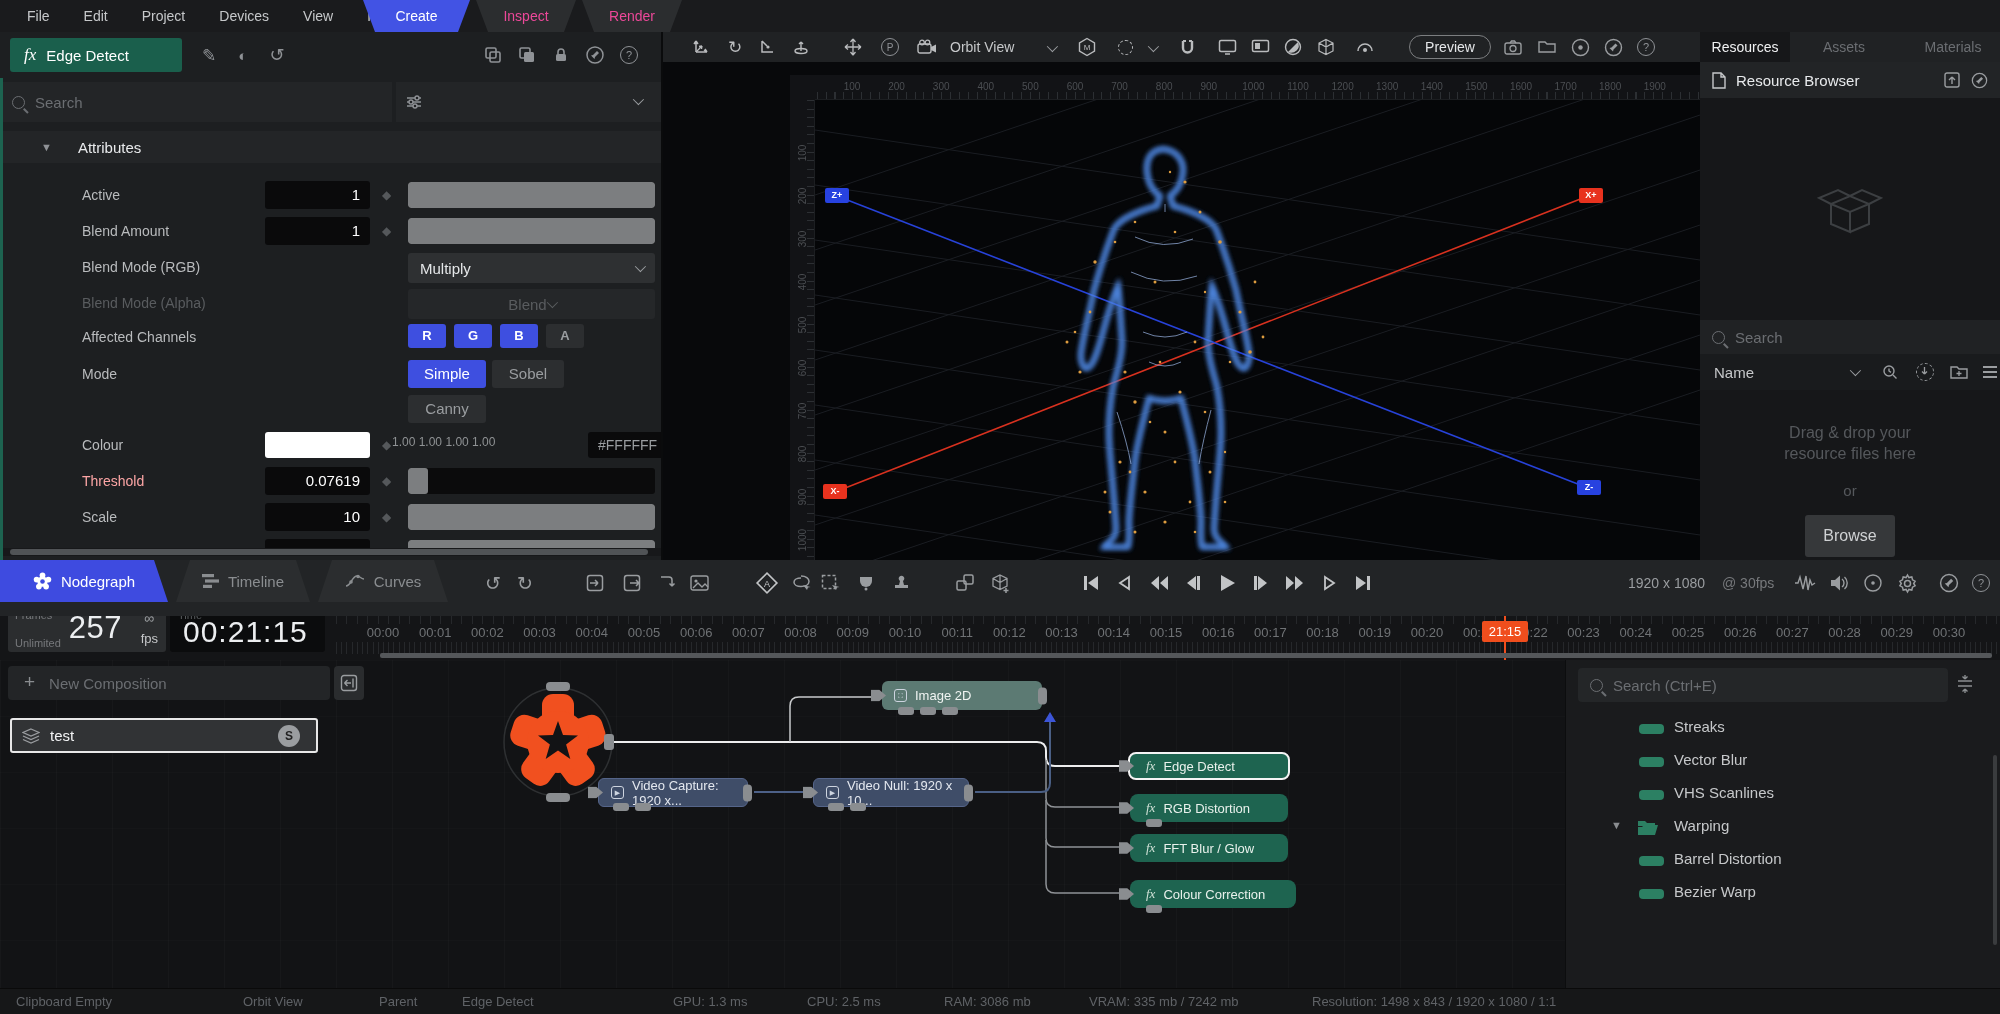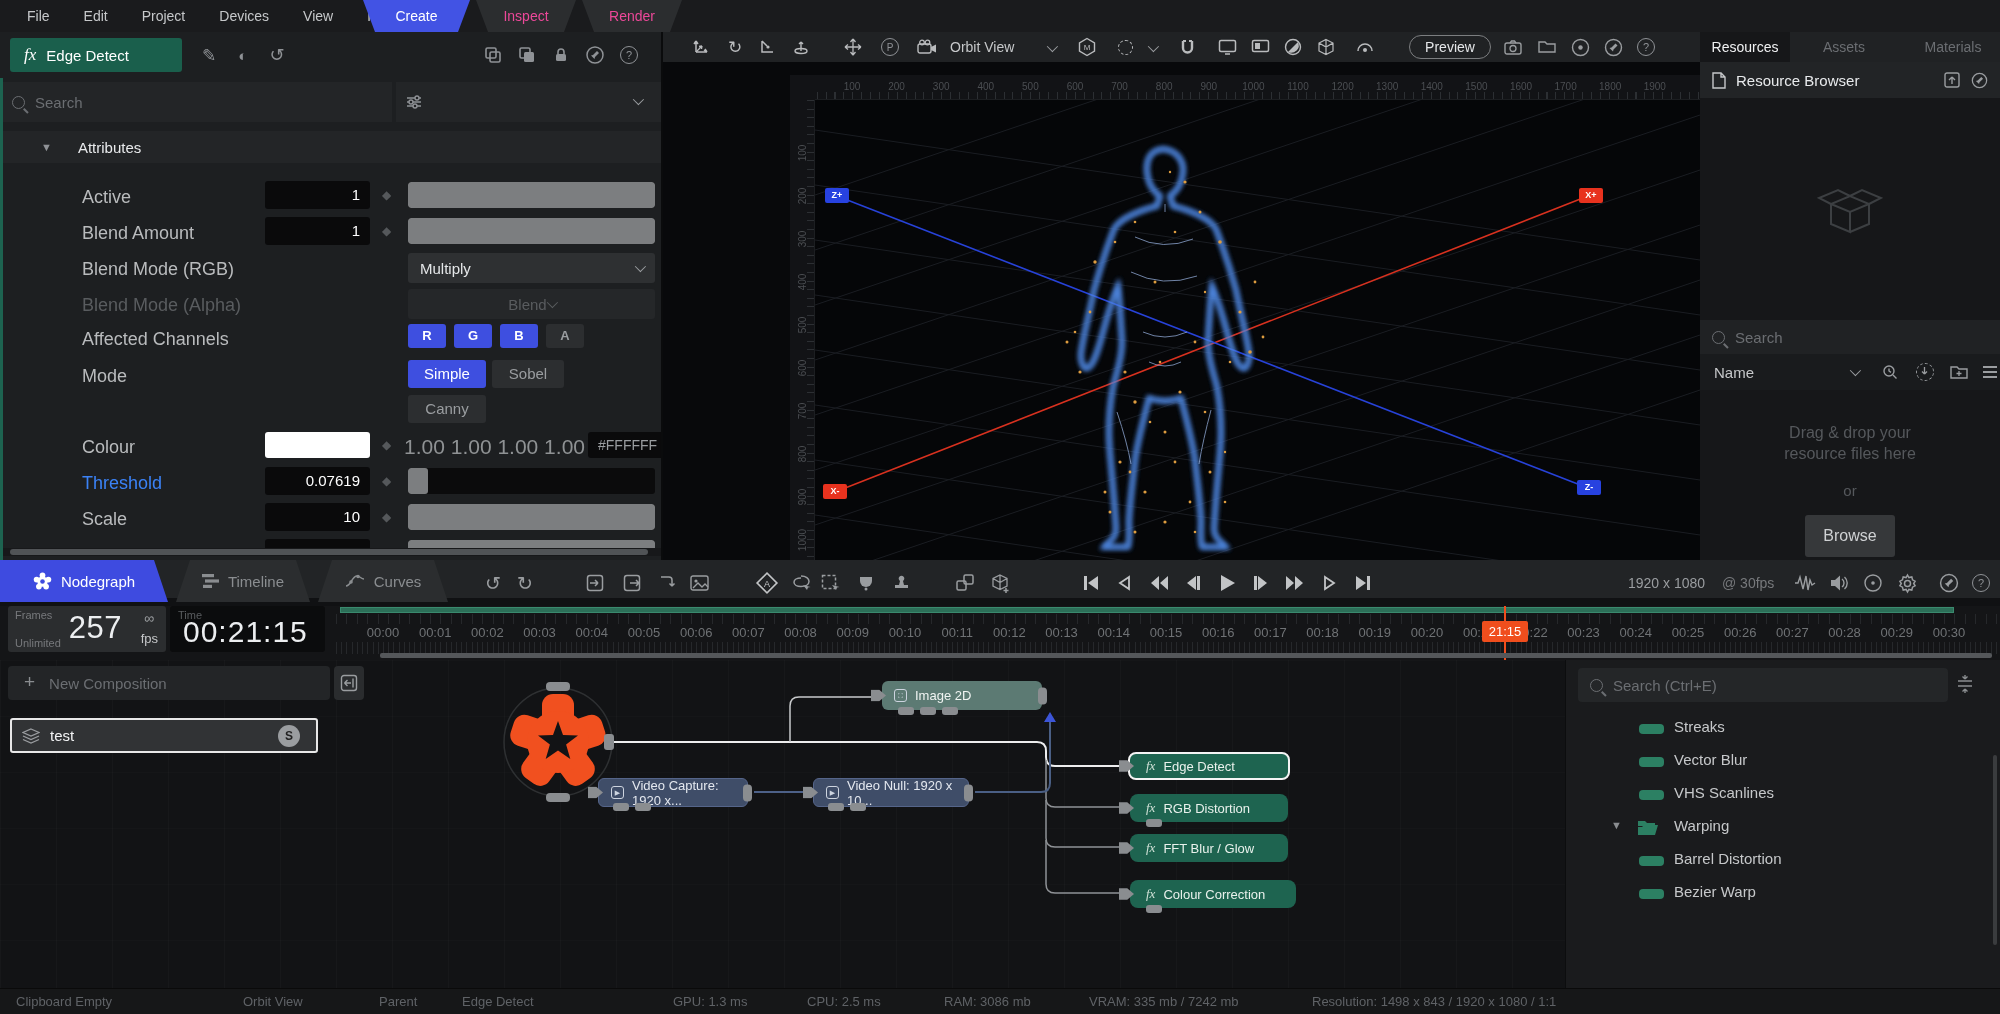--- a/index.html
+++ b/index.html
@@ -30,39 +30,39 @@
   #lp-search { position:absolute; left:0; top:0; width:392px; height:40px; background:#232527; display:flex; align-items:center; }
   #lp-search input, .searchbox input { background:transparent; border:none; outline:none; color:#cfd1d3; font-size:15px; width:80%; }
   #lp-search input::placeholder, .searchbox input::placeholder { color:#6b6e72; }
   #lp-filterbox { position:absolute; left:396px; top:0; width:267px; height:40px; background:#232527; }
   .sicon { width:13px; height:13px; border:1.6px solid #6b6e72; border-radius:50%; position:relative; margin:0 10px 0 12px; flex:none;}
   .sicon:after { content:""; position:absolute; width:6px; height:1.6px; background:#6b6e72; transform:rotate(45deg); left:10px; top:13px; }
   #attr-header { position:absolute; left:3px; top:99px; width:660px; height:32px; background:#232527; display:flex; align-items:center; }
   #attr-header .tri { color:#8f9296; font-size:11px; margin-left:38px; }
   #attr-header .lbl { color:#e8eaec; font-size:15px; margin-left:26px; }
   .prow { position:absolute; left:0; width:663px; height:30px; }
-  .plabel { position:absolute; left:82px; top:6px; font-size:18px; color:#b9bbbd; }
-  .plabel.dim { color:#595c5f; } .plabel.bright { color:#3b82f6; }
+  .plabel { position:absolute; left:82px; top:6px; font-size:14px; color:#b9bbbd; }
+  .plabel.dim { color:#595c5f; } .plabel.bright { color:#fca5a5; }
   .pval { position:absolute; left:265px; top:0; width:105px; height:28px; background:#0a0a0b; border-radius:3px;
     color:#fff; font-size:15px; text-align:right; line-height:28px; padding-right:10px; }
   .pdiam { position:absolute; left:382px; top:7px; color:#55585b; font-size:12px; }
   .pslider { position:absolute; left:408px; top:1px; width:247px; height:26px; background:#0b0b0c; border-radius:3px; overflow:hidden; }
   .pslider .fill { height:100%; background:#7c7e80; border-radius:3px; }
   .pdrop { position:absolute; left:408px; top:0; width:247px; height:30px; background:#2e3032; border-radius:3px;
      display:flex; align-items:center; justify-content:space-between; padding:0 12px; font-size:15px; color:#e4e6e8; }
   .pdrop.disabled { background:#252729; color:#595c5f;justify-content:center; }
   .chev { width:8px; height:8px; border-right:1.6px solid #9a9da0; border-bottom:1.6px solid #9a9da0; transform:rotate(45deg) translateY(-2px); }
   .chev.dim { border-color:#595c5f; }
   .chanbtn { position:absolute; top:1px; width:38px; height:24px; border-radius:3px; background:#3e4fe0; color:#fff;
      font-size:13px; font-weight:bold; text-align:center; line-height:24px; }
   .chanbtn.off { background:#2c2e30; color:#9a9da0; }
   .modebtn { position:absolute; top:0; height:28px; border-radius:3px; background:#2c2e30; color:#9a9da0; font-size:15px; text-align:center; line-height:28px; }
   .modebtn.sel { background:#3e4fe0; color:#fff; }
   #colour-swatch { position:absolute; left:265px; top:1px; width:105px; height:26px; background:#ffffff; border-radius:3px; }
-  #colour-vals { position:absolute; left:404px; top:4px; font-size:21px; color:#8f9294; }
+  #colour-vals { position:absolute; left:392px; top:4px; font-size:12px; color:#8f9294; }
   #colour-hex { position:absolute; left:588px; top:1px; width:92px; height:26px; background:#0a0a0b; border-radius:3px;
      color:#9a9da0; font-size:14px; line-height:26px; padding-left:10px; overflow:hidden; }
   #lp-hscroll { position:absolute; left:0; top:516px; width:663px; height:8px; background:#17181a; }
   #lp-hscroll .thumb { position:absolute; left:10px; top:1px; width:638px; height:6px; background:#505356; border-radius:3px; }
 
   
   #viewport { position:absolute; left:663px; top:32px; width:1037px; height:528px; background:#08090b; overflow:hidden; }
   #vp-toolbar { position:absolute; left:0; top:0; width:1037px; height:30px; background:#202224; display:flex; align-items:center; }
   .vti { position:absolute; top:3px; width:24px; height:24px; display:flex; align-items:center; justify-content:center; }
   #orbit-label { position:absolute; left:287px; top:0; height:30px; line-height:30px; color:#c6c8ca; font-size:14px; }
@@ -94,21 +94,21 @@
   #rp-search { position:absolute; left:0; top:288px; width:300px; height:34px; background:#202224; display:flex; align-items:center; }
   #rp-sort { position:absolute; left:0; top:322px; width:300px; height:36px; background:#191b1d; display:flex; align-items:center; }
   #rp-sort .name { color:#c6c8ca; font-size:15px; margin-left:14px; }
   #rp-drop { position:absolute; left:0; top:358px; width:300px; height:170px; background:#161719; text-align:center; }
   #rp-drop .dz { color:#55585c; font-size:16px; line-height:21px; padding-top:32px; }
   #rp-drop .or { color:#55585c; font-size:15px; margin-top:18px; }
   #browse-btn { margin:16px auto 0; width:90px; height:42px; background:#36383a; border-radius:3px; color:#cfd1d3;
      font-size:16px; line-height:42px; }
 
   
-  #bottombar { position:absolute; left:0; top:560px; width:2000px; height:38px; background:#222426; z-index:20; }
+  #bottombar { position:absolute; left:0; top:560px; width:2000px; height:56px; background:#222426; z-index:20; }
   .btab { position:absolute; top:0; height:42px; display:flex; align-items:center; justify-content:center; gap:9px; font-size:15px; }
   .btab.active { background:#3e4be0; color:#fff; clip-path:polygon(0 0,calc(100% - 14px) 0,100% 100%,0 100%); }
   .btab.inactive { background:#2b2d2f; color:#8a8d90; clip-path:polygon(14px 0,calc(100% - 14px) 0,100% 100%,0 100%); }
   .tbtn { position:absolute; top:8px; width:30px; height:30px; display:flex; align-items:center; justify-content:center; }
   #res-label { position:absolute; left:1628px; top:0; height:46px; line-height:46px; color:#9a9da0; font-size:14px; }
   #fps-label { position:absolute; left:1722px; top:0; height:46px; line-height:46px; color:#77797c; font-size:14px; }
 
   
   #timeline { position:absolute; left:0; top:606px; width:2000px; height:54px; background:#141517; z-index:15; }
   #frames-box { position:absolute; left:8px; top:0; width:158px; height:46px; background:#2b2d2f; border-radius:3px; }

